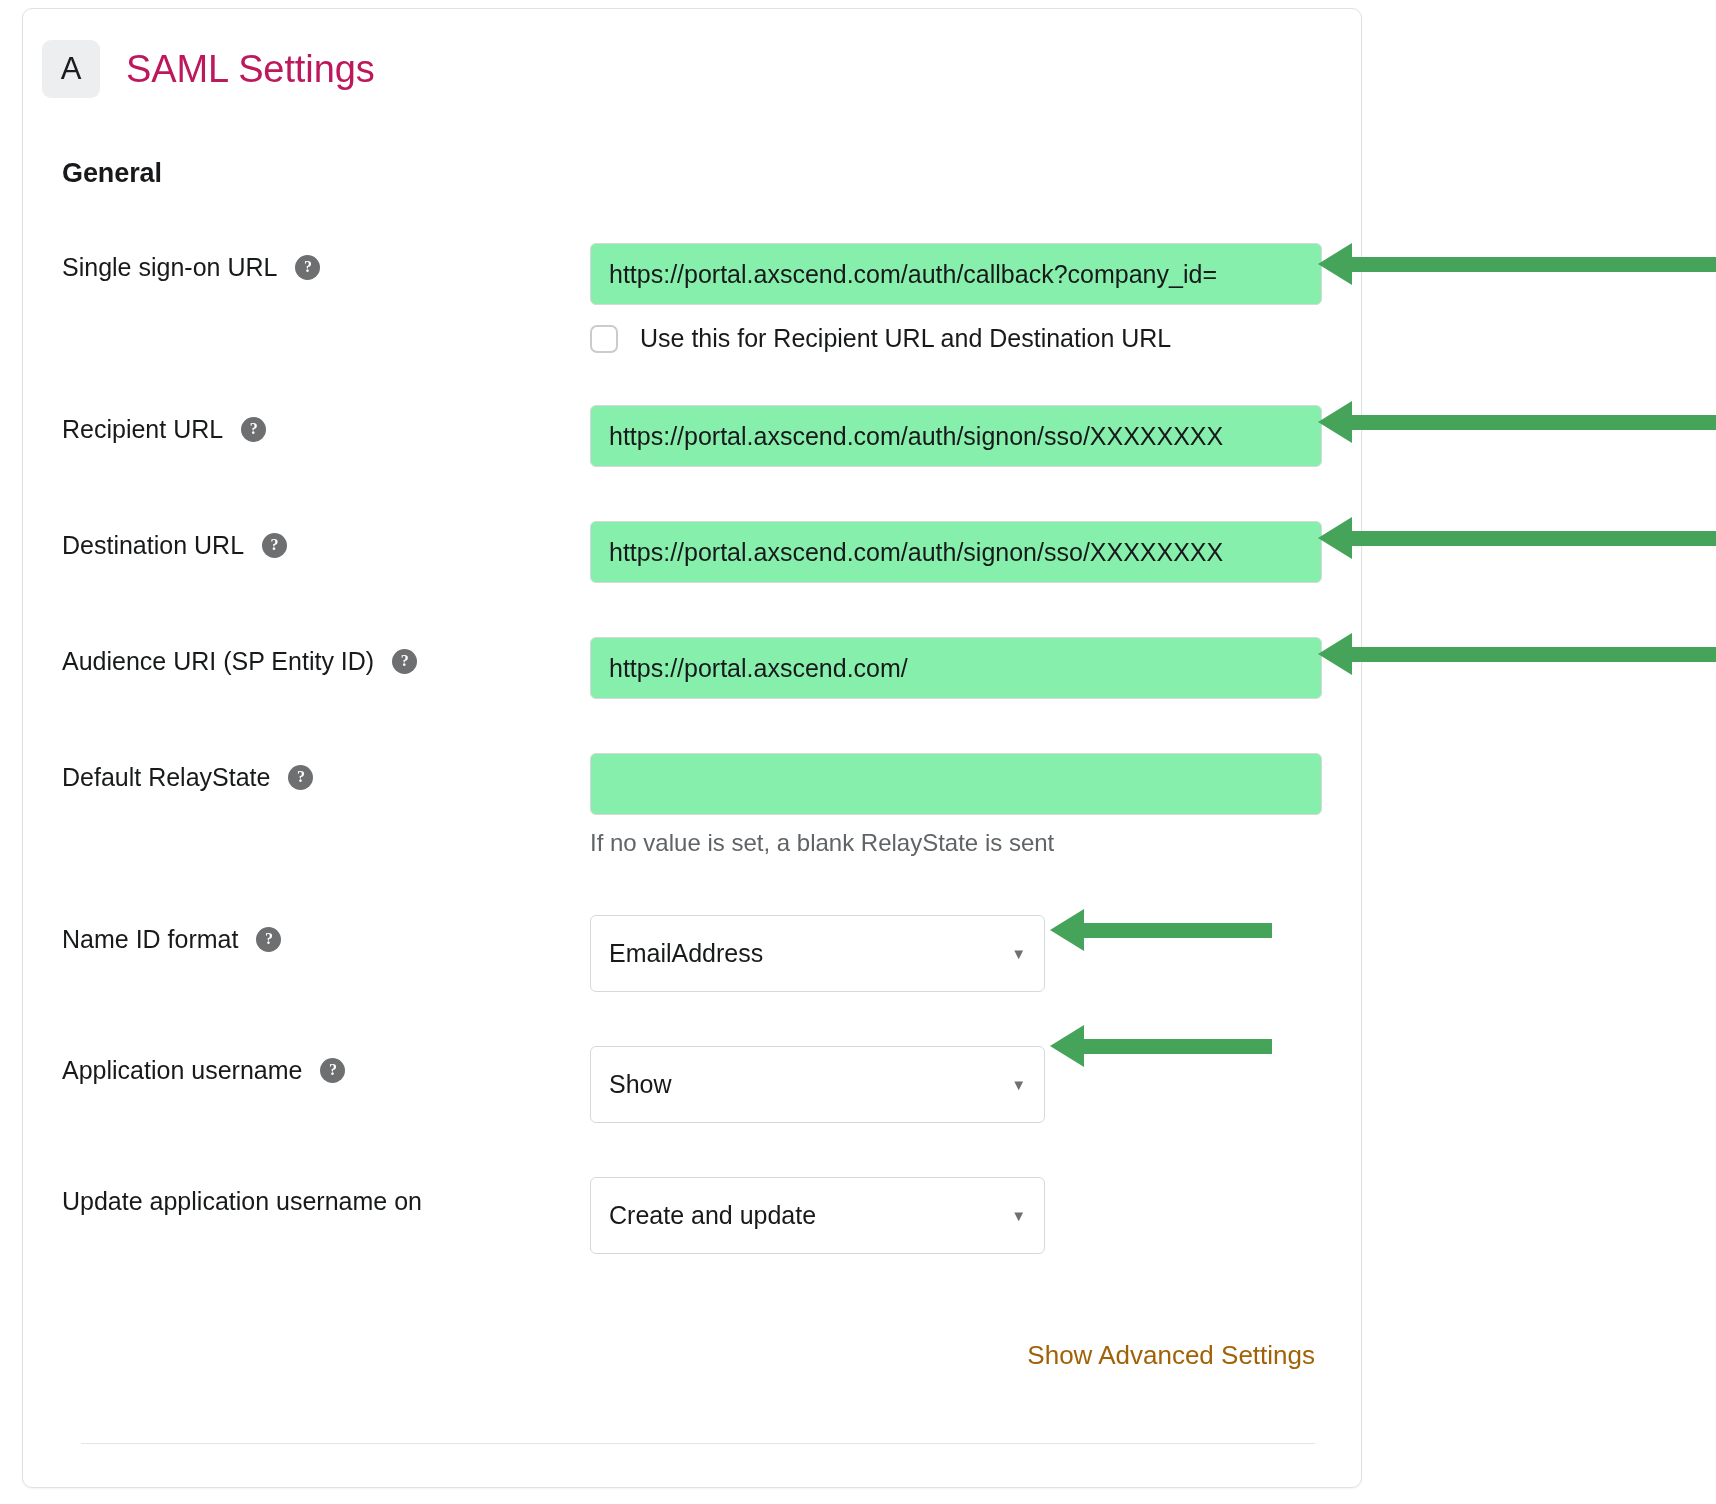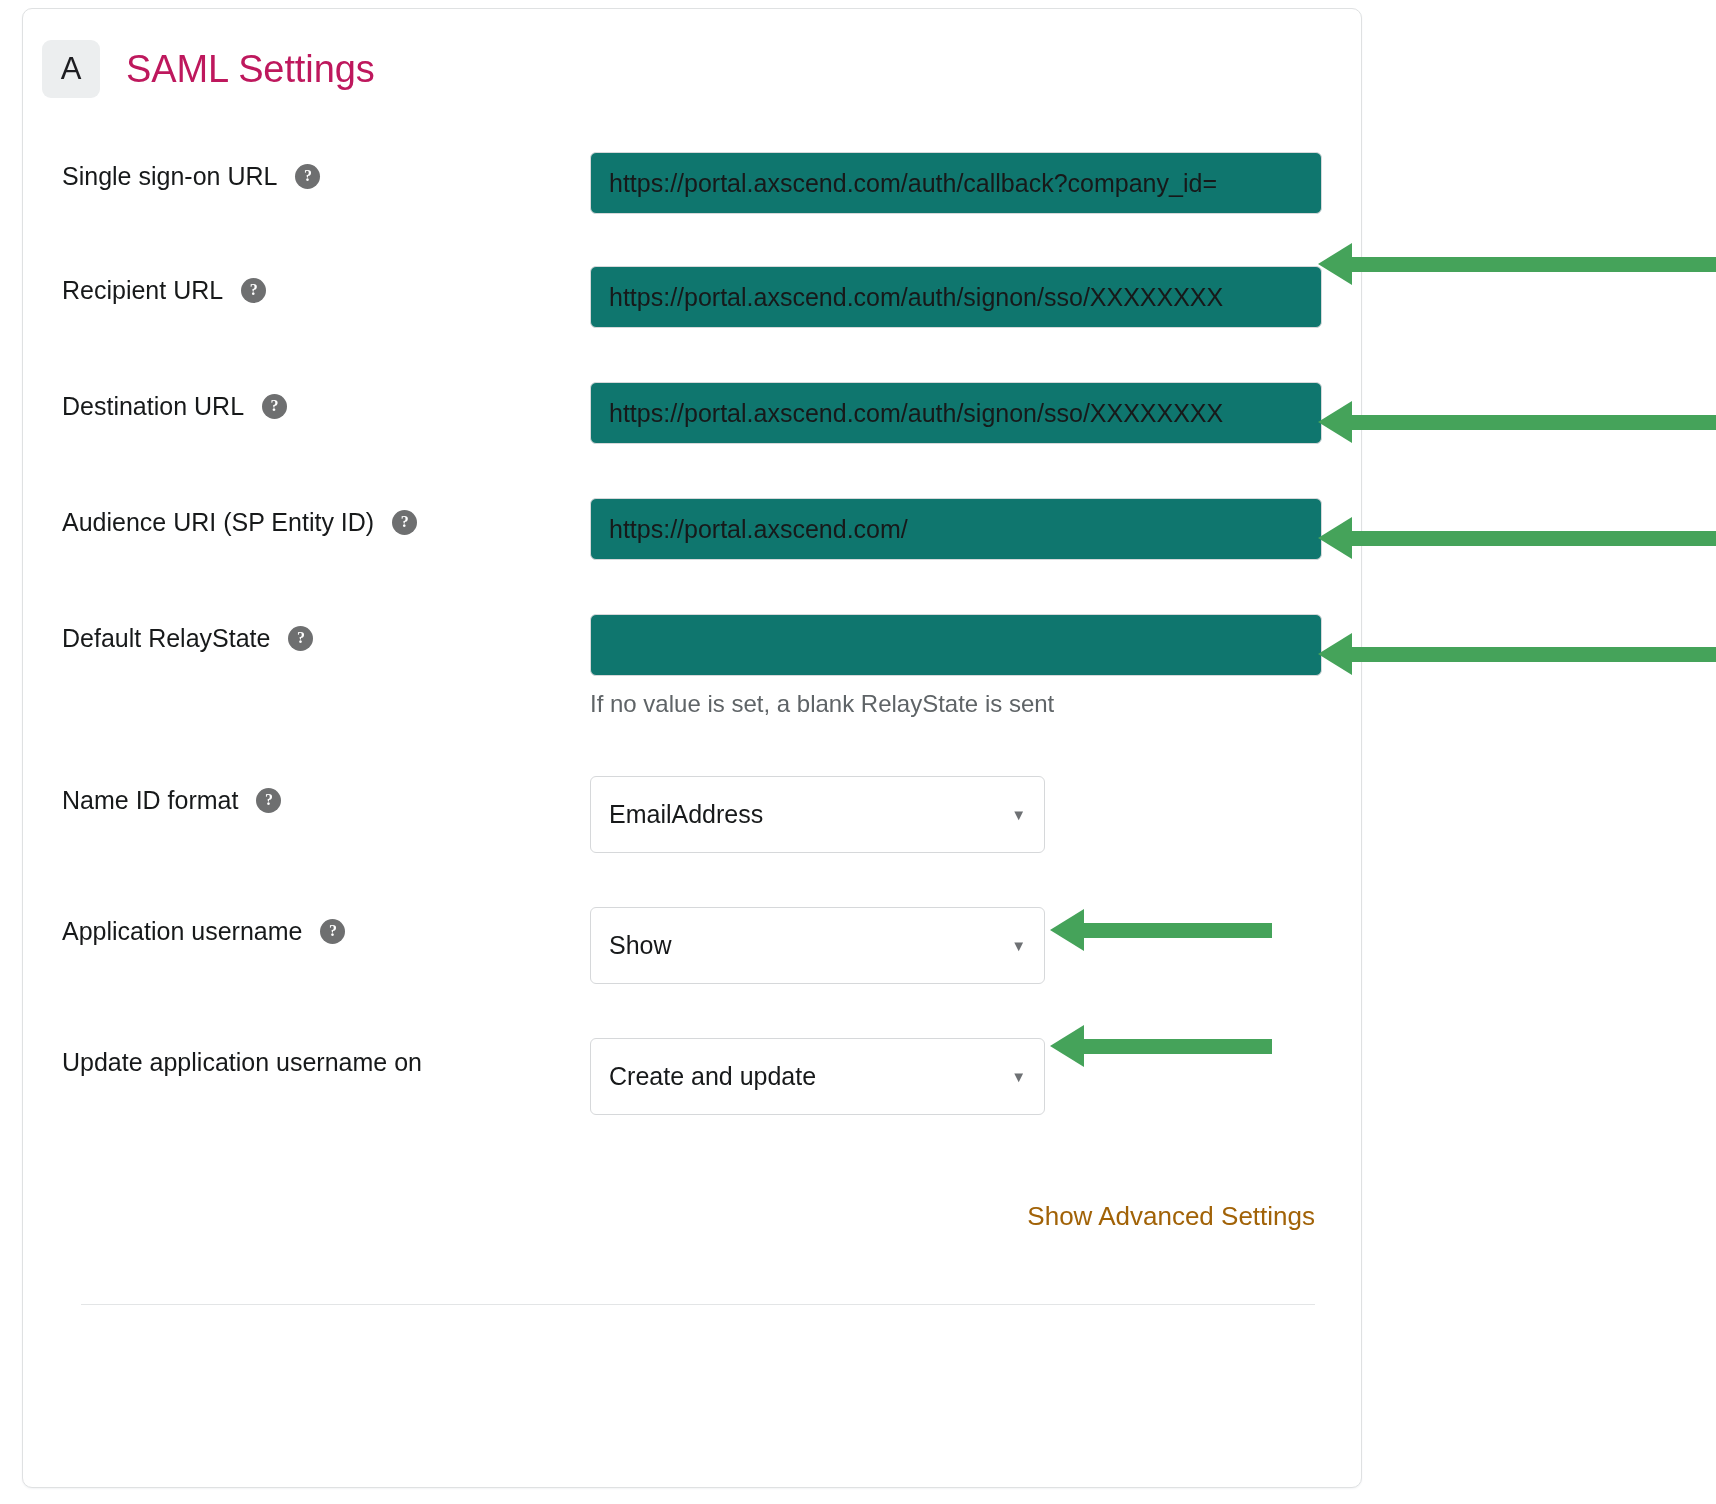--- a/index.html
+++ b/index.html
@@ -96,21 +96,21 @@
     cursor: pointer;
     font-family: "Liberation Serif", serif;
   }
 
   
   .text-input {
     width: 732px;
     height: 62px;
     border: 1px solid #d6d8da;
     border-radius: 6px;
-    background: #0f766e;
+    background: #86efac;
     font-size: 25px;
     color: #17191a;
     padding: 0 18px;
     font-family: "Liberation Sans", sans-serif;
     display: flex;
     align-items: center;
     overflow: hidden;
     white-space: nowrap;
   }
   .text-input.empty { color: transparent; }
@@ -205,28 +205,33 @@
 
 <div id="app-card">
 
   <div id="card-header">
     <div id="app-badge">A</div>
     <div id="card-title">SAML Settings</div>
   </div>
 
   <div id="card-body">
 
+    <div id="section-heading">General</div>
 
     <div class="form-row" style="margin-top:54px;">
       <div class="row-label">
         <span>Single sign-on URL</span>
         <span class="help-icon">?</span>
       </div>
       <div class="row-control">
         <div class="text-input">https://portal.axscend.com/auth/callback?company_id=</div>
+        <div class="checkbox-row">
+          <span class="checkbox-box"></span>
+          <span class="checkbox-label">Use this for Recipient URL and Destination URL</span>
+        </div>
       </div>
     </div>
 
     <div class="form-row" style="margin-top:52px;">
       <div class="row-label">
         <span>Recipient URL</span>
         <span class="help-icon">?</span>
       </div>
       <div class="row-control">
         <div class="text-input">https://portal.axscend.com/auth/signon/sso/XXXXXXXX</div>

